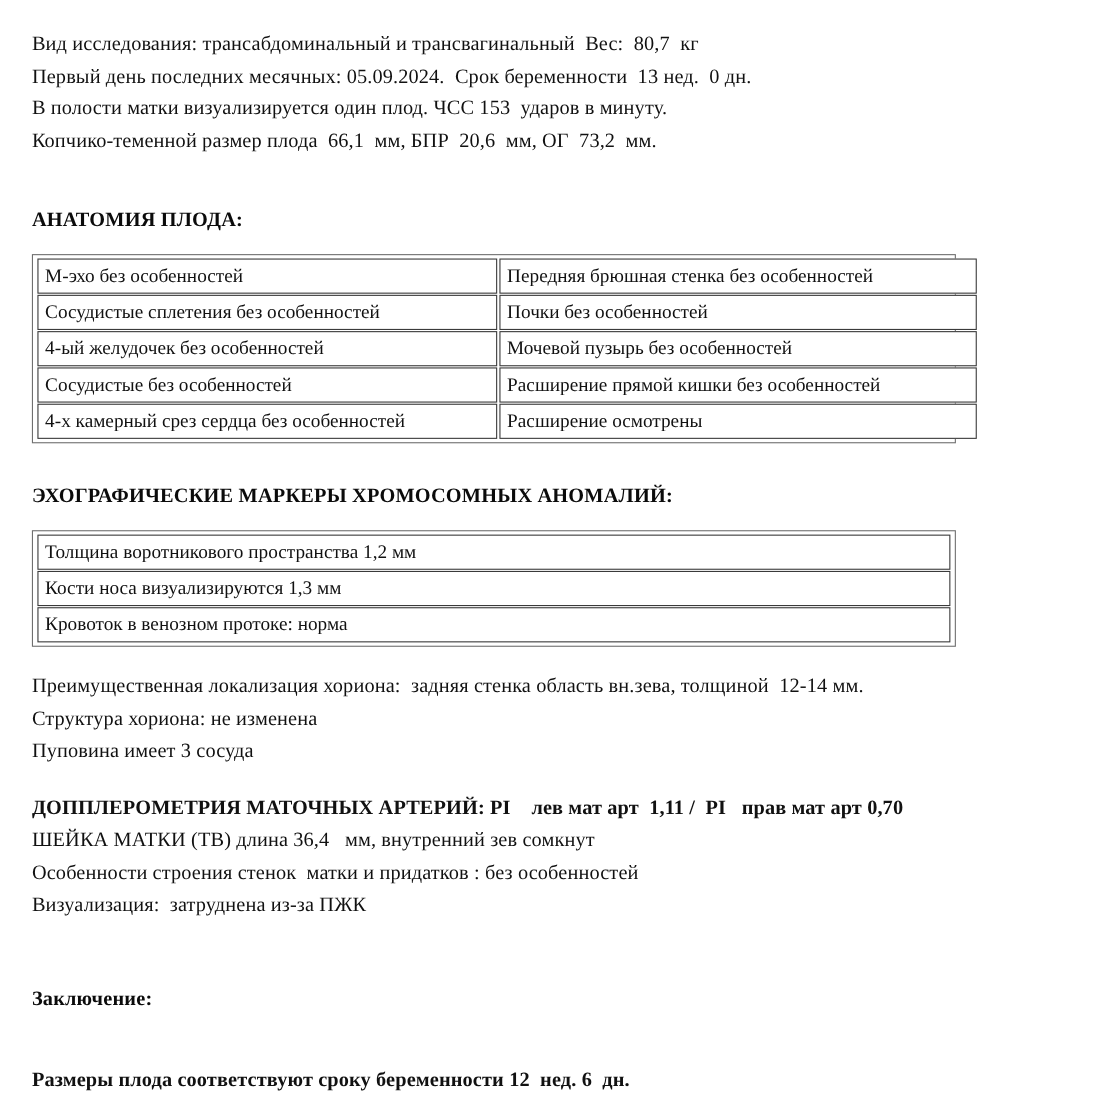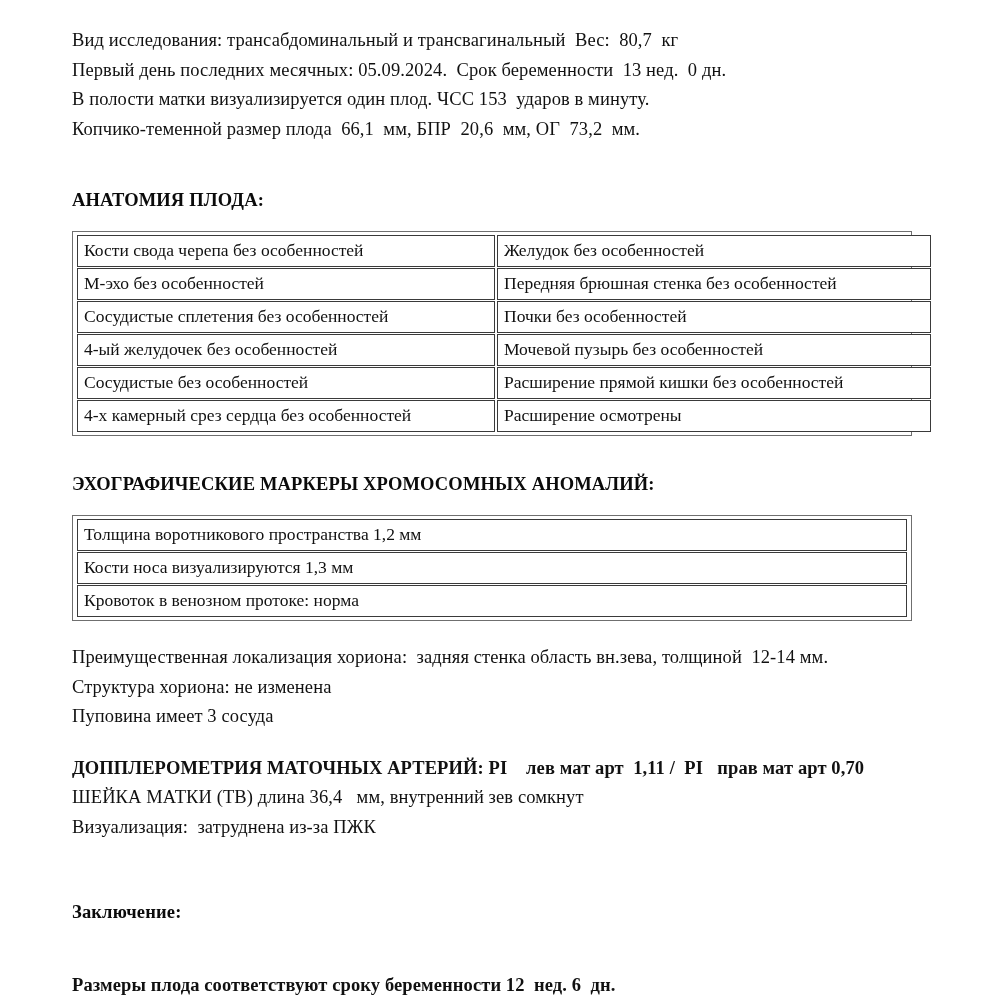--- a/index.html
+++ b/index.html
@@ -13,21 +13,21 @@
     height: 1000px;
     font-family: "Liberation Serif", "DejaVu Serif", serif;
     color: #111111;
     overflow: hidden;
   }
   .page {
     position: relative;
     width: 1000px;
     height: 1000px;
     box-sizing: border-box;
-    padding: 26px 56px 0 72px;
+    padding: 26px 56px 0 29px;
     background: #ffffff;
   }
 
   
   .line {
     font-size: 18.5px;
     line-height: 29.5px;
     letter-spacing: 0.1px;
     white-space: pre;
     color: #111111;
@@ -104,24 +104,20 @@
 
   <div class="section-heading">АНАТОМИЯ ПЛОДА:</div>
 
   <div class="gap-sm"></div>
 
   <div class="table-wrap">
     <div class="doc-table-frame">
       <table class="doc-table anatomy-table">
         <tbody>
           <tr>
-            <td class="col-left">Кости свода черепа без особенностей</td>
-            <td class="col-right">Желудок  без особенностей</td>
-          </tr>
-          <tr>
             <td class="col-left">М-эхо  без особенностей</td>
             <td class="col-right">Передняя брюшная стенка без особенностей</td>
           </tr>
           <tr>
             <td class="col-left">Сосудистые сплетения  без особенностей</td>
             <td class="col-right">Почки  без особенностей</td>
           </tr>
           <tr>
             <td class="col-left">4-ый желудочек  без особенностей</td>
             <td class="col-right">Мочевой пузырь без особенностей</td>
@@ -169,20 +165,21 @@
     <div class="line">Преимущественная локализация хориона:  задняя стенка область вн.зева, толщиной  12-14 мм.</div>
     <div class="line">Структура хориона: не изменена</div>
     <div class="line">Пуповина имеет 3 сосуда</div>
   </div>
 
   <div class="gap-md"></div>
 
   <div class="block">
     <div class="line bold">ДОППЛЕРОМЕТРИЯ МАТОЧНЫХ АРТЕРИЙ: PI    лев мат арт  1,11 /  PI   прав мат арт 0,70</div>
     <div class="line">ШЕЙКА МАТКИ (ТВ) длина 36,4   мм, внутренний зев сомкнут</div>
+    <div class="line">Особенности строения стенок  матки и придатков : без особенностей</div>
     <div class="line">Визуализация:  затруднена из-за ПЖК</div>
   </div>
 
   <div class="gap-xl"></div>
 
   <div class="section-heading">Заключение:</div>
 
   <div class="gap-xl"></div>
 
   <div class="line bold">Размеры плода соответствуют сроку беременности 12  нед. 6  дн.</div>

